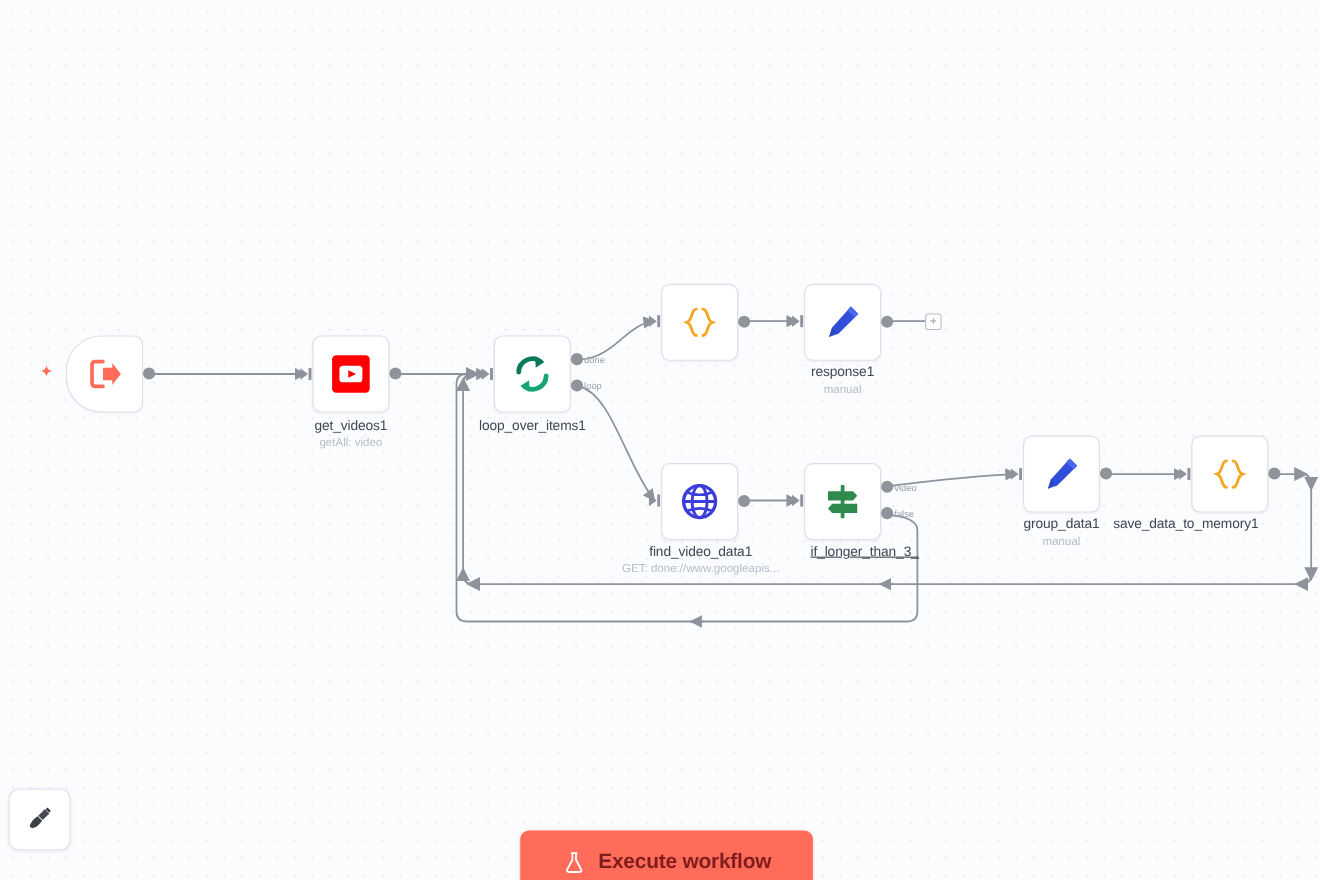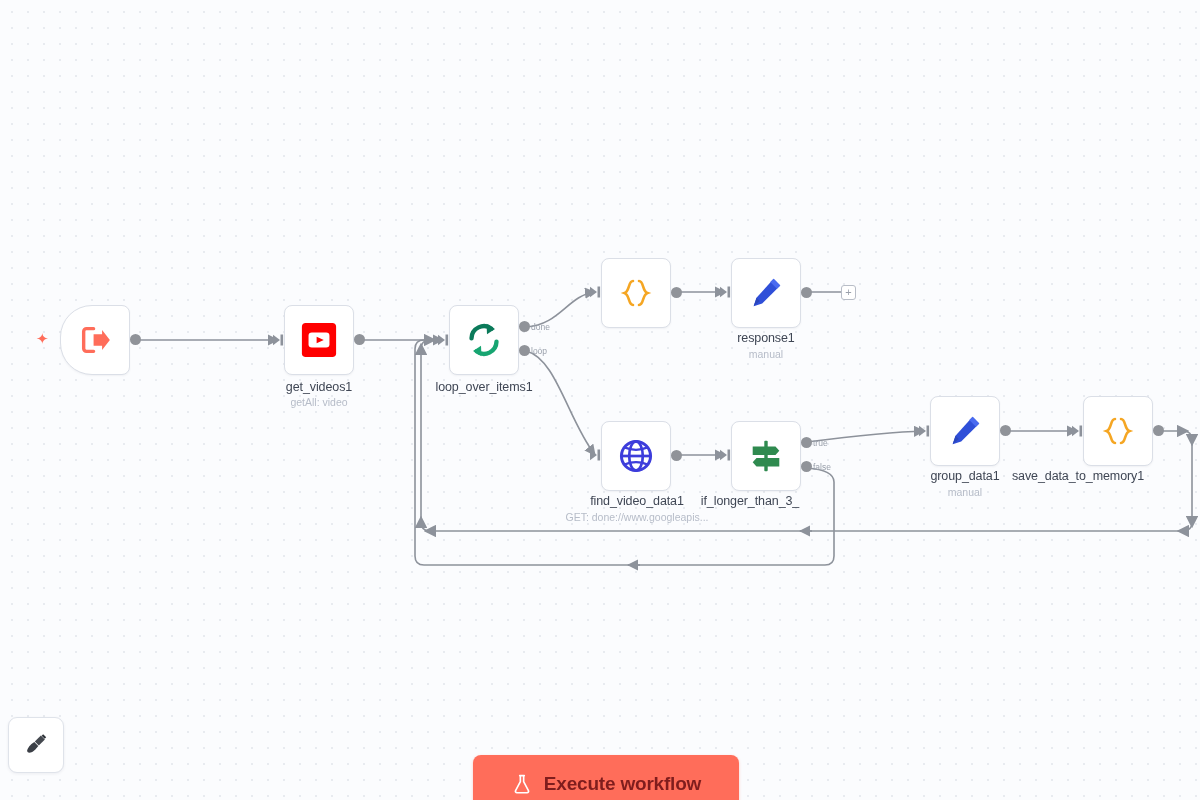--- a/index.html
+++ b/index.html
@@ -277,23 +277,23 @@
   </svg>
   <div class="node" style="left:731px; top:421px;">
     <svg width="38" height="38" viewBox="0 0 40 40">
       <rect x="18.2" y="4" width="3.6" height="32" rx="1" fill="#2f8a4f"></rect>
       <path d="M6 10 H30 L34 14.5 L30 19 H6 Z" fill="#2f8a4f"></path>
       <path d="M34 22 H10 L6 26.5 L10 31 H34 Z" fill="#2f8a4f"></path>
     </svg>
   </div>
   <div class="ep" style="left:801px; top:437px;"></div>
   <div class="ep" style="left:801px; top:461px;"></div>
-  <div class="ep-label" style="left:813px; top:438px;">true</div>
+  <div class="ep-label" style="left:813px; top:438px;">video</div>
   <div class="ep-label" style="left:813px; top:462px;">false</div>
-  <div class="node-label" style="left:680px; top:494px; width:140px;">if_longer_than_3_</div>
+  <div class="node-label" style="left:716px; top:494px; width:140px;text-decoration:underline;">if_longer_than_3_</div>
 
   <svg class="in-marker" style="left:918px; top:425px;" viewBox="0 0 12 12">
     <rect x="8.5" y="0.5" width="2.6" height="11" fill="#8d929b"></rect>
     <path d="M1 0.8 L8 6 L1 11.2 Z" fill="#8d929b"></path>
   </svg>
   <div class="node" style="left:930px; top:396px;">
     <svg width="38" height="38" viewBox="0 0 40 40">
       <path d="M28 5 L35 12 L16 31 L7 34 L10 25 Z" fill="#2f4fd8"></path>
       <path d="M28 5 L35 12 L31.5 15.5 L24.5 8.5 Z" fill="#4a6bf0"></path>
       <path d="M7 34 L10 25 L13.5 28.5 Z" fill="#2a46bd"></path>

